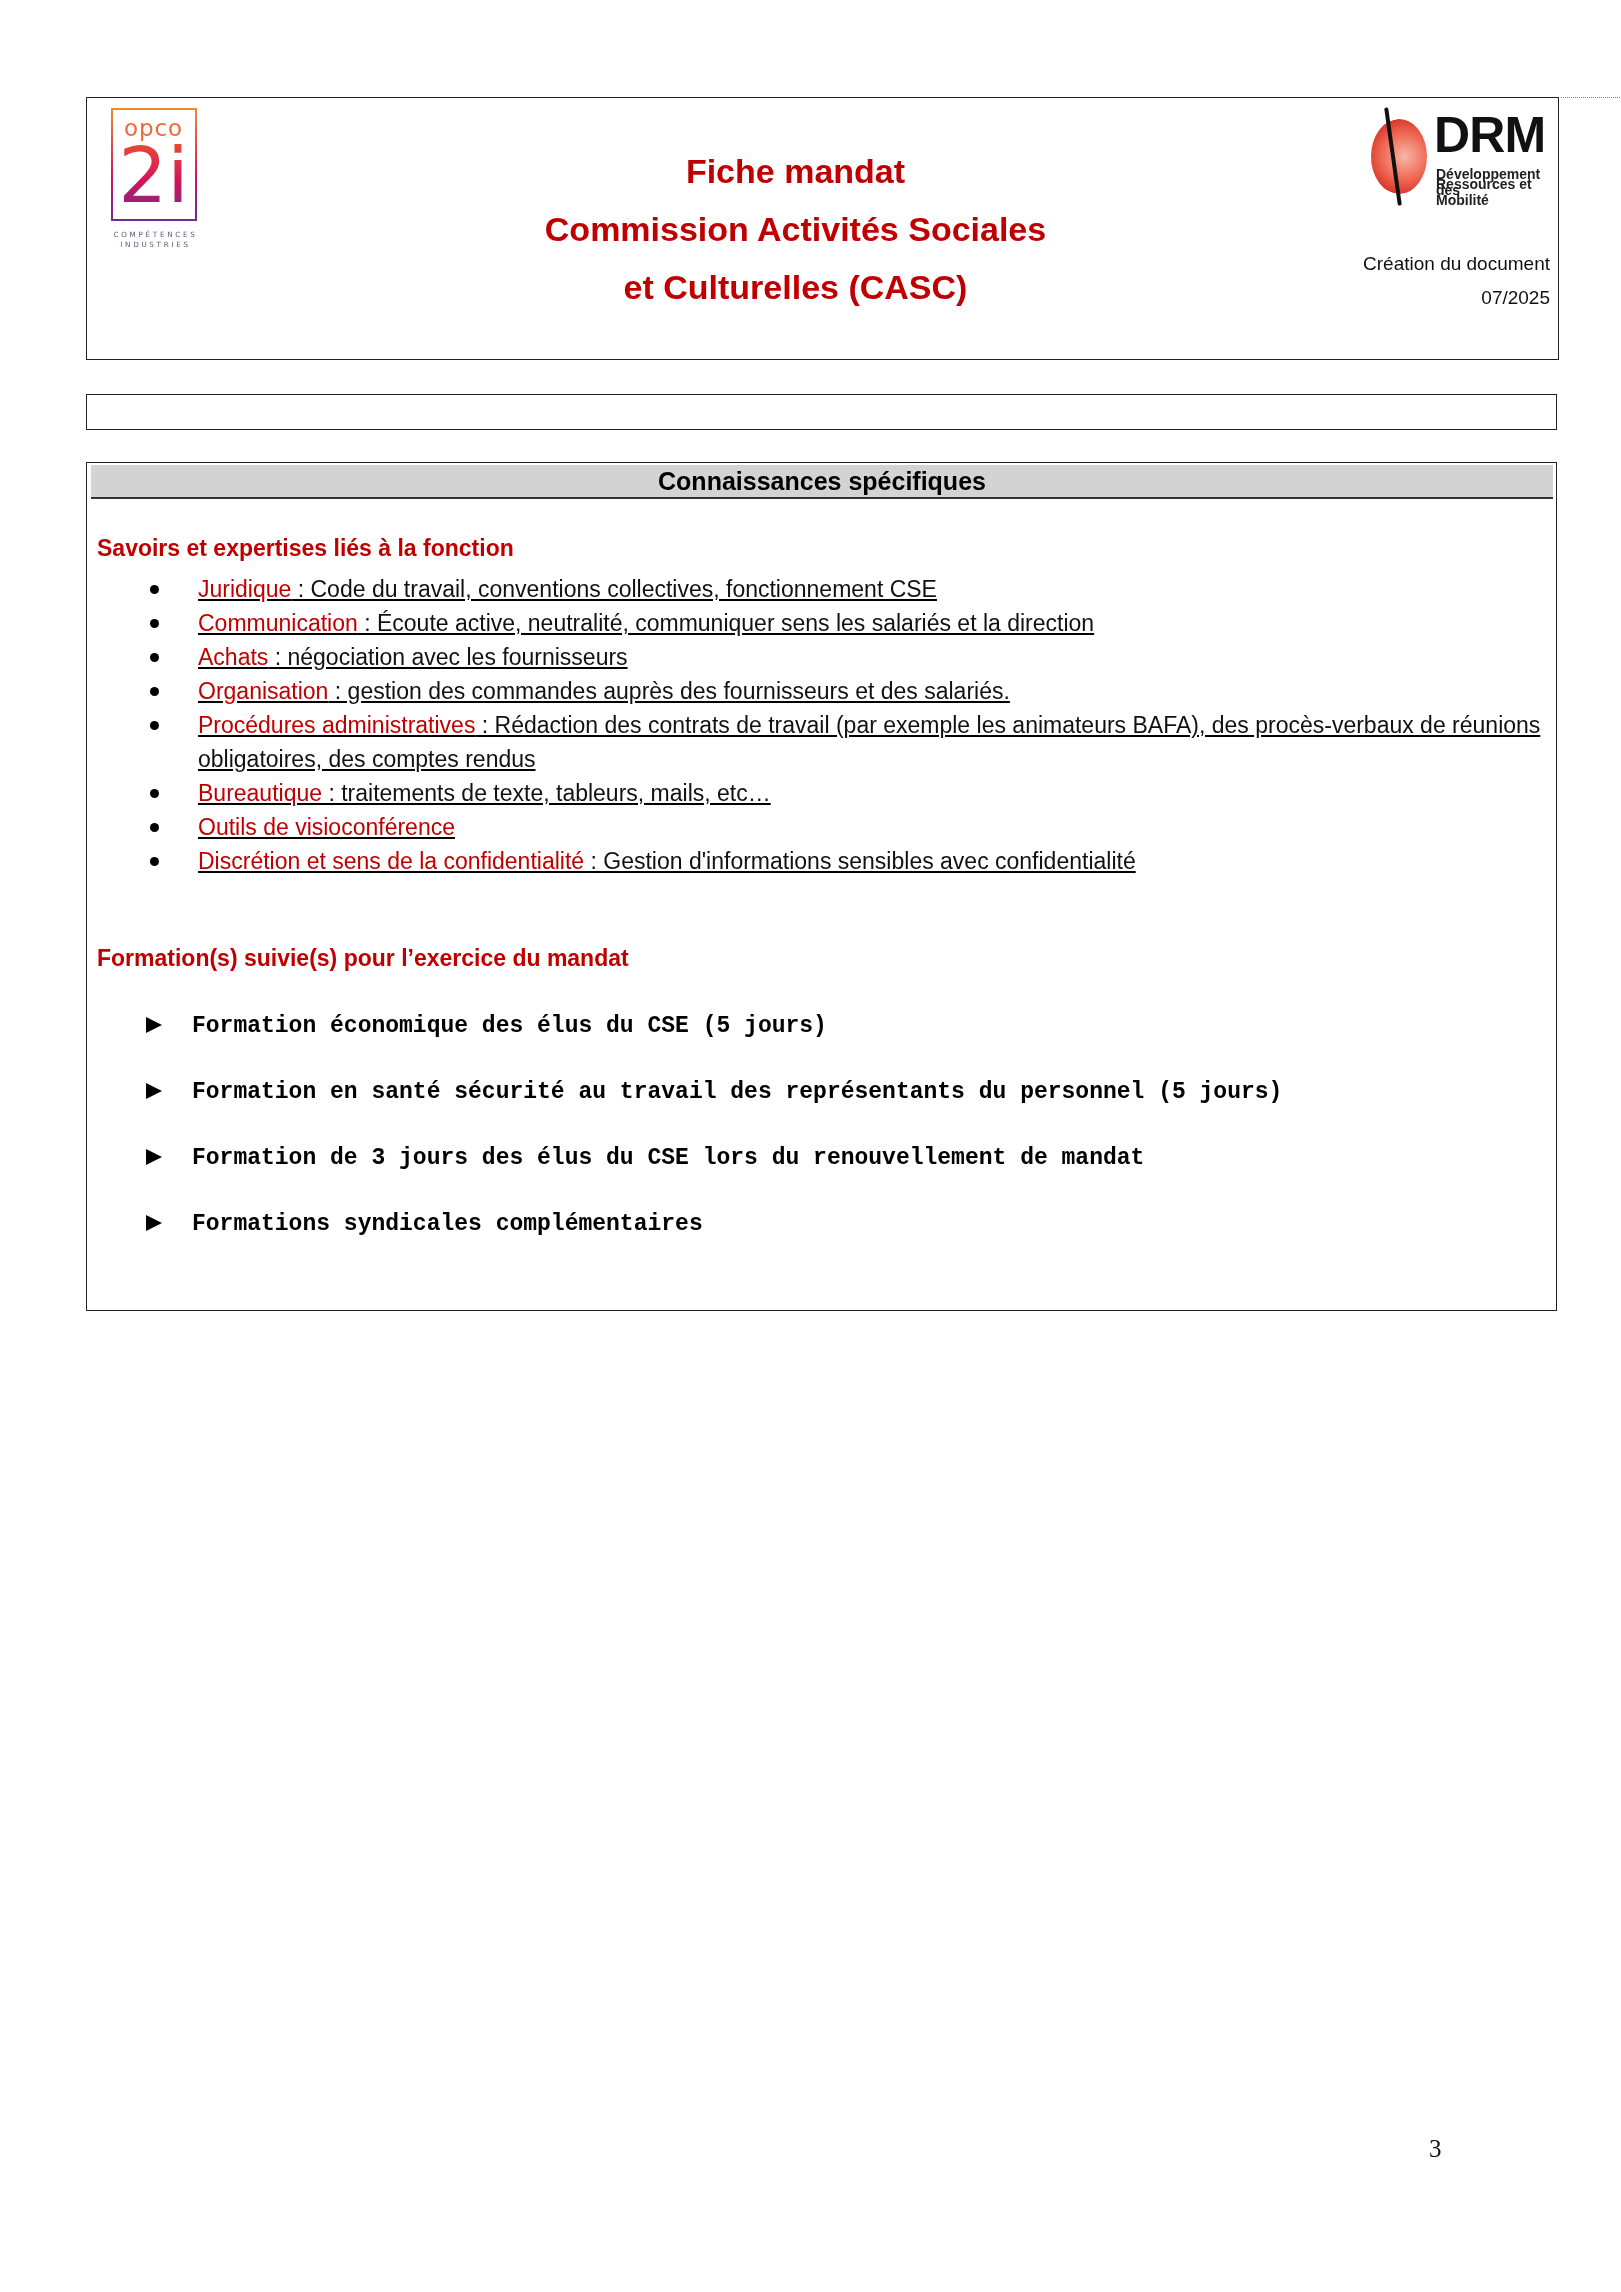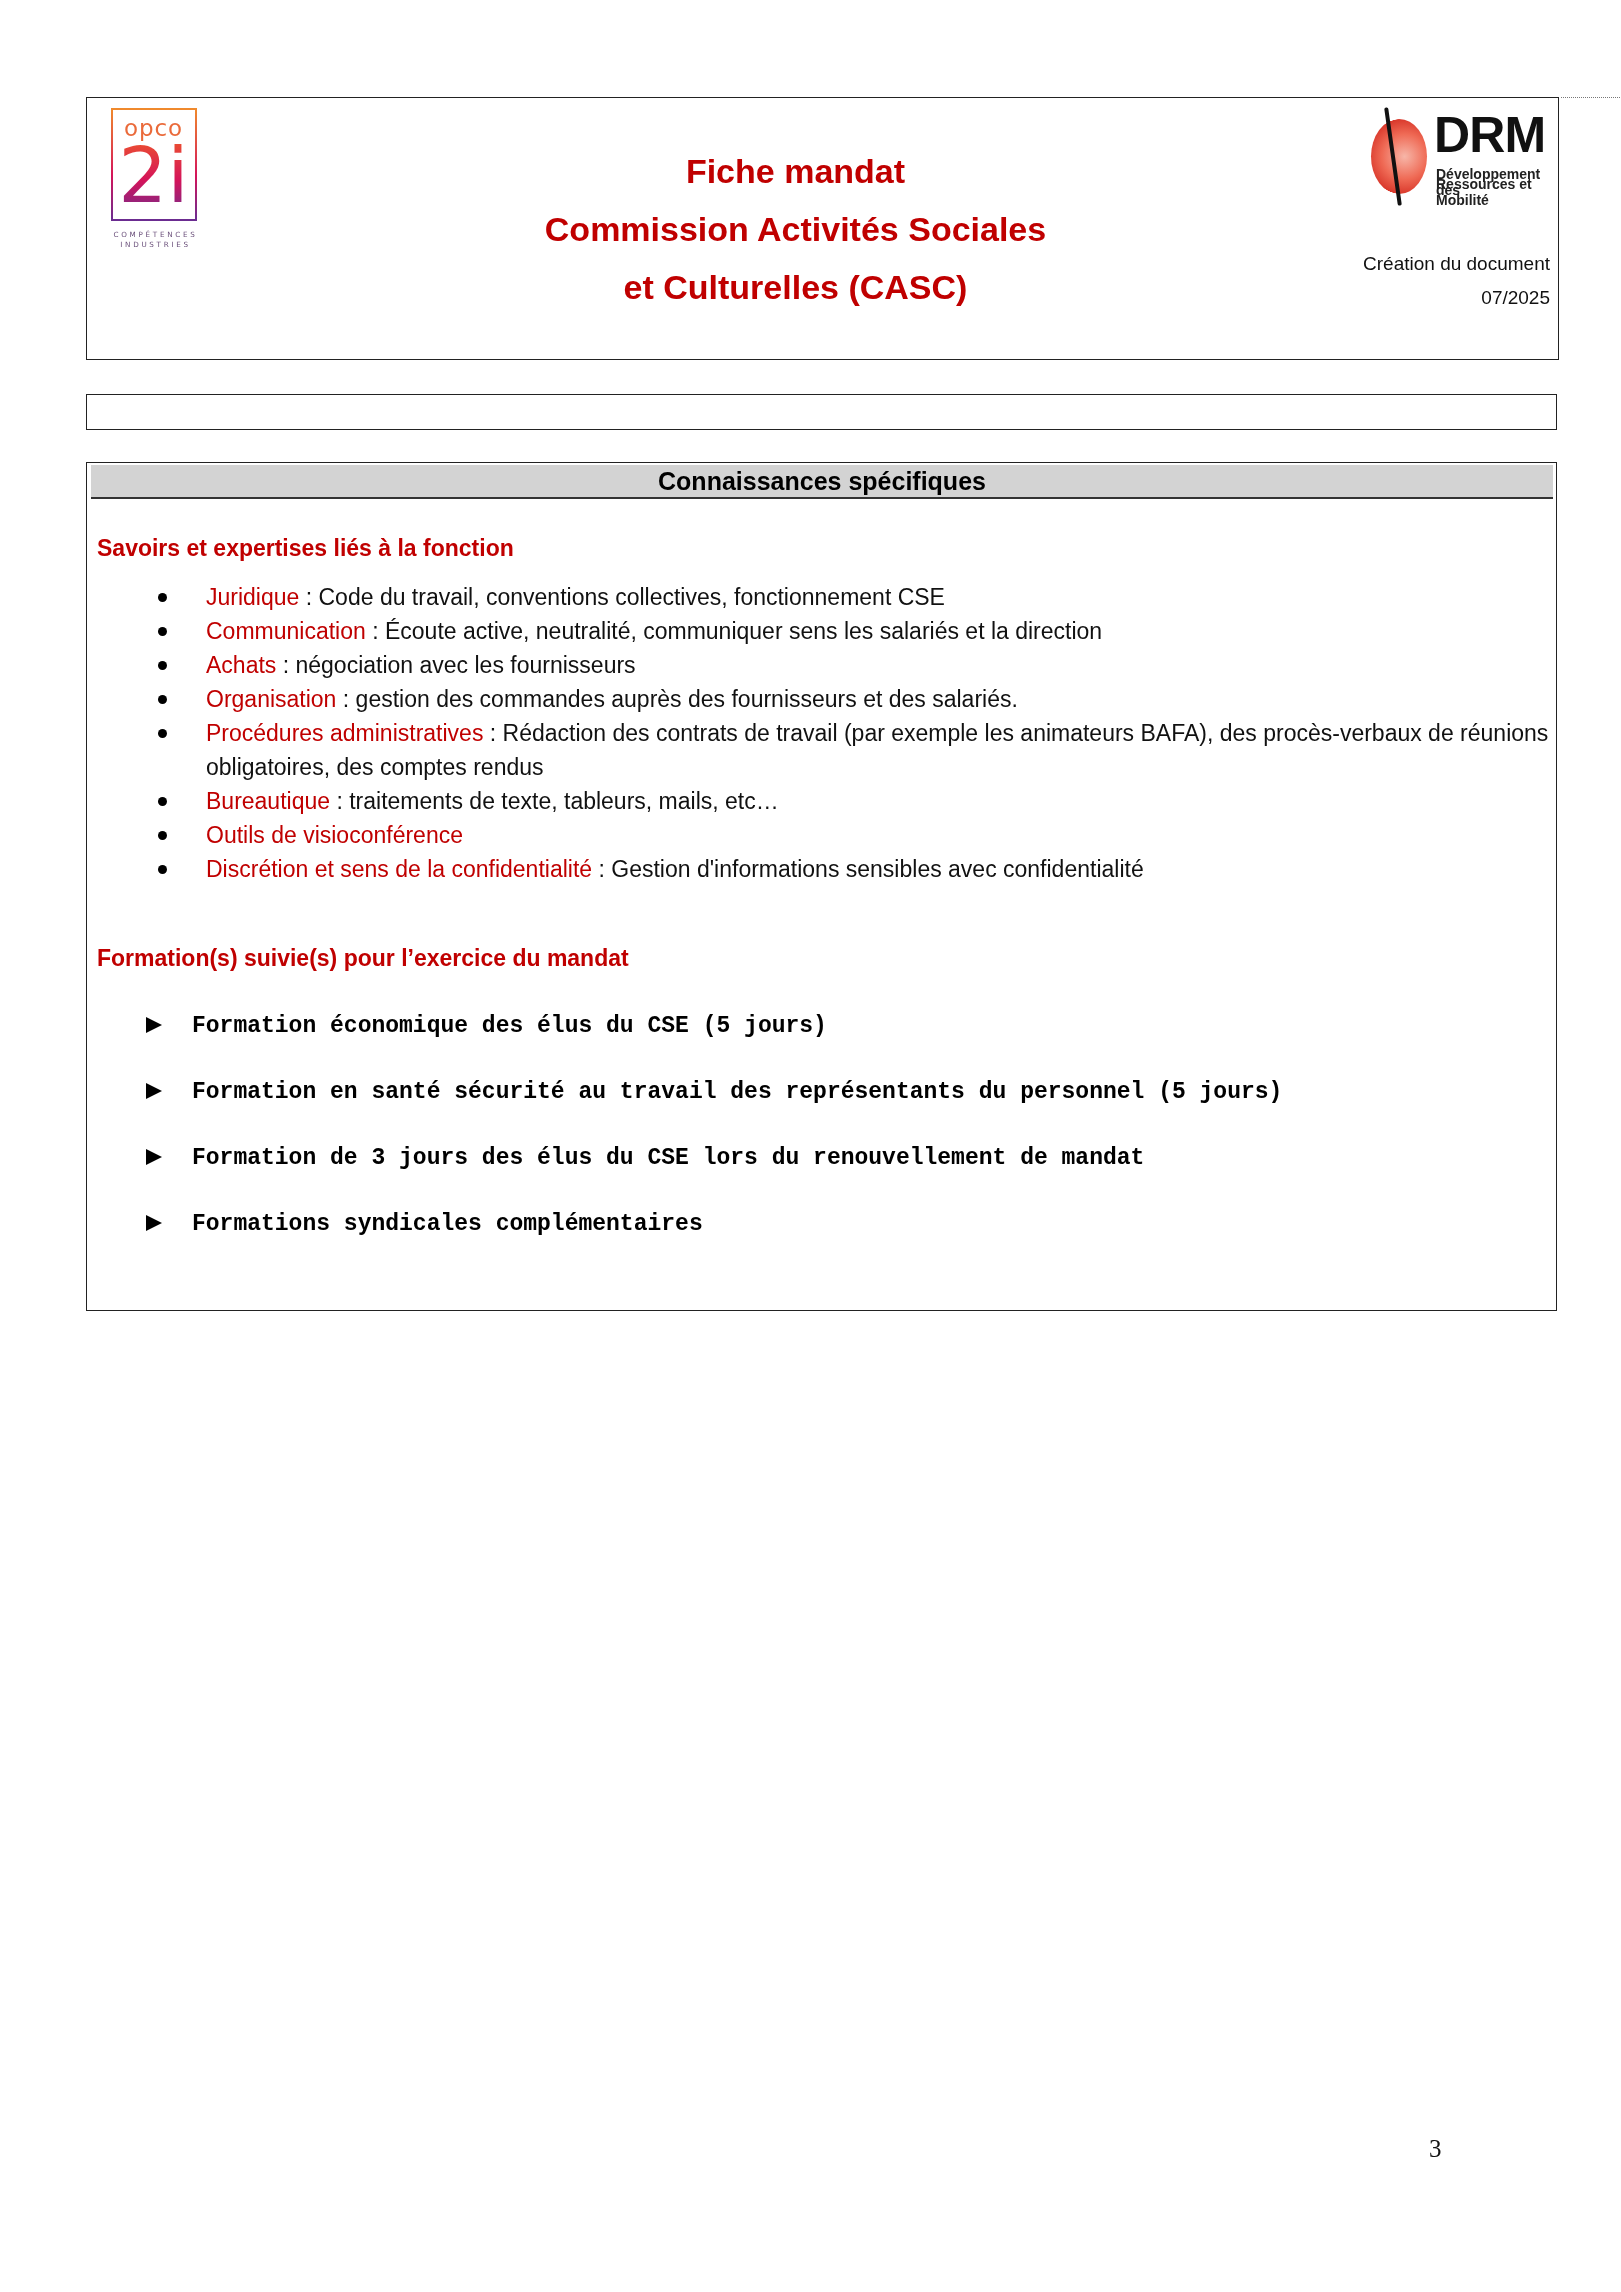--- a/index.html
+++ b/index.html
@@ -94,21 +94,21 @@
       background: #d3d3d3; border-bottom: 2.7px solid #333; box-sizing: border-box;
       text-align: center; font-weight: bold; font-size: 25px; line-height: 32px;
     }
 
     .subheading {
       position: absolute; left: 81px; color: #c00000; font-weight: bold; font-size: 23px;
     }
     .sub-savoirs { top: 535px; }
     .sub-formation { top: 945px; }
 
-    .bullet-list { position: absolute; left: 125px; top: 568px; width: 1406px; margin: 12px; padding: 0; list-style: none; }
+    .bullet-list { position: absolute; left: 125px; top: 568px; width: 1406px; margin: 4px; padding: 0; list-style: none; text-decoration: underline; }
     .bullet-item { position: relative; font-size: 23px; line-height: 34px; padding-left: 53px; }
     .bullet-dot {
       position: absolute; left: 4.5px; top: 12.5px; width: 9.9px; height: 9.9px;
       background: #000; border-radius: 50%;
     }
     .term { color: #c00000; }
     .desc { color: #111; }
 
     .training-list { position: absolute; left: 125px; top: 1010px; margin: 0; padding: 0; list-style: none; }
     .training-item {

